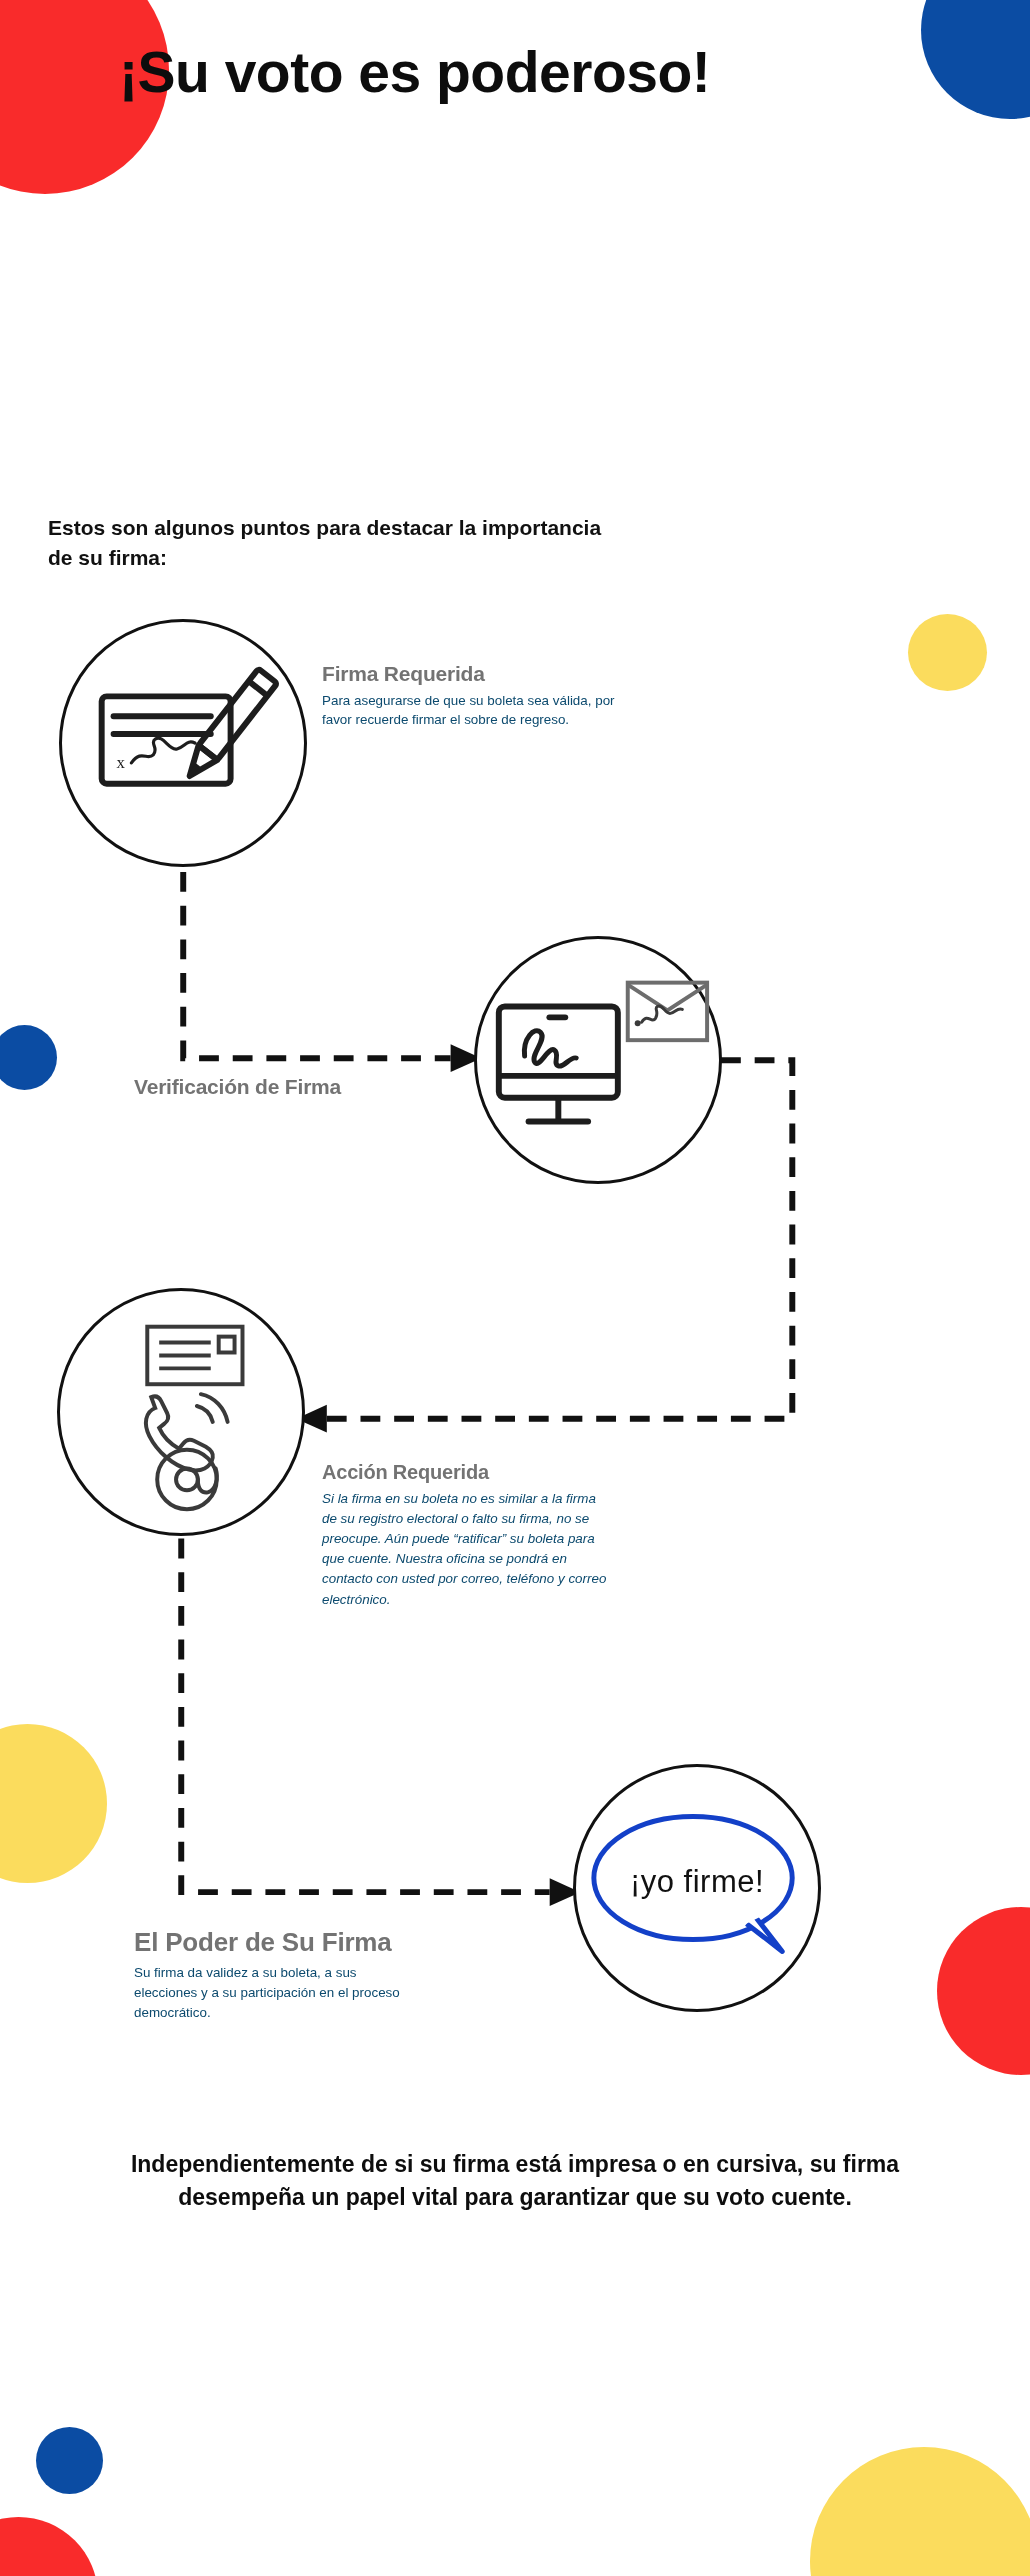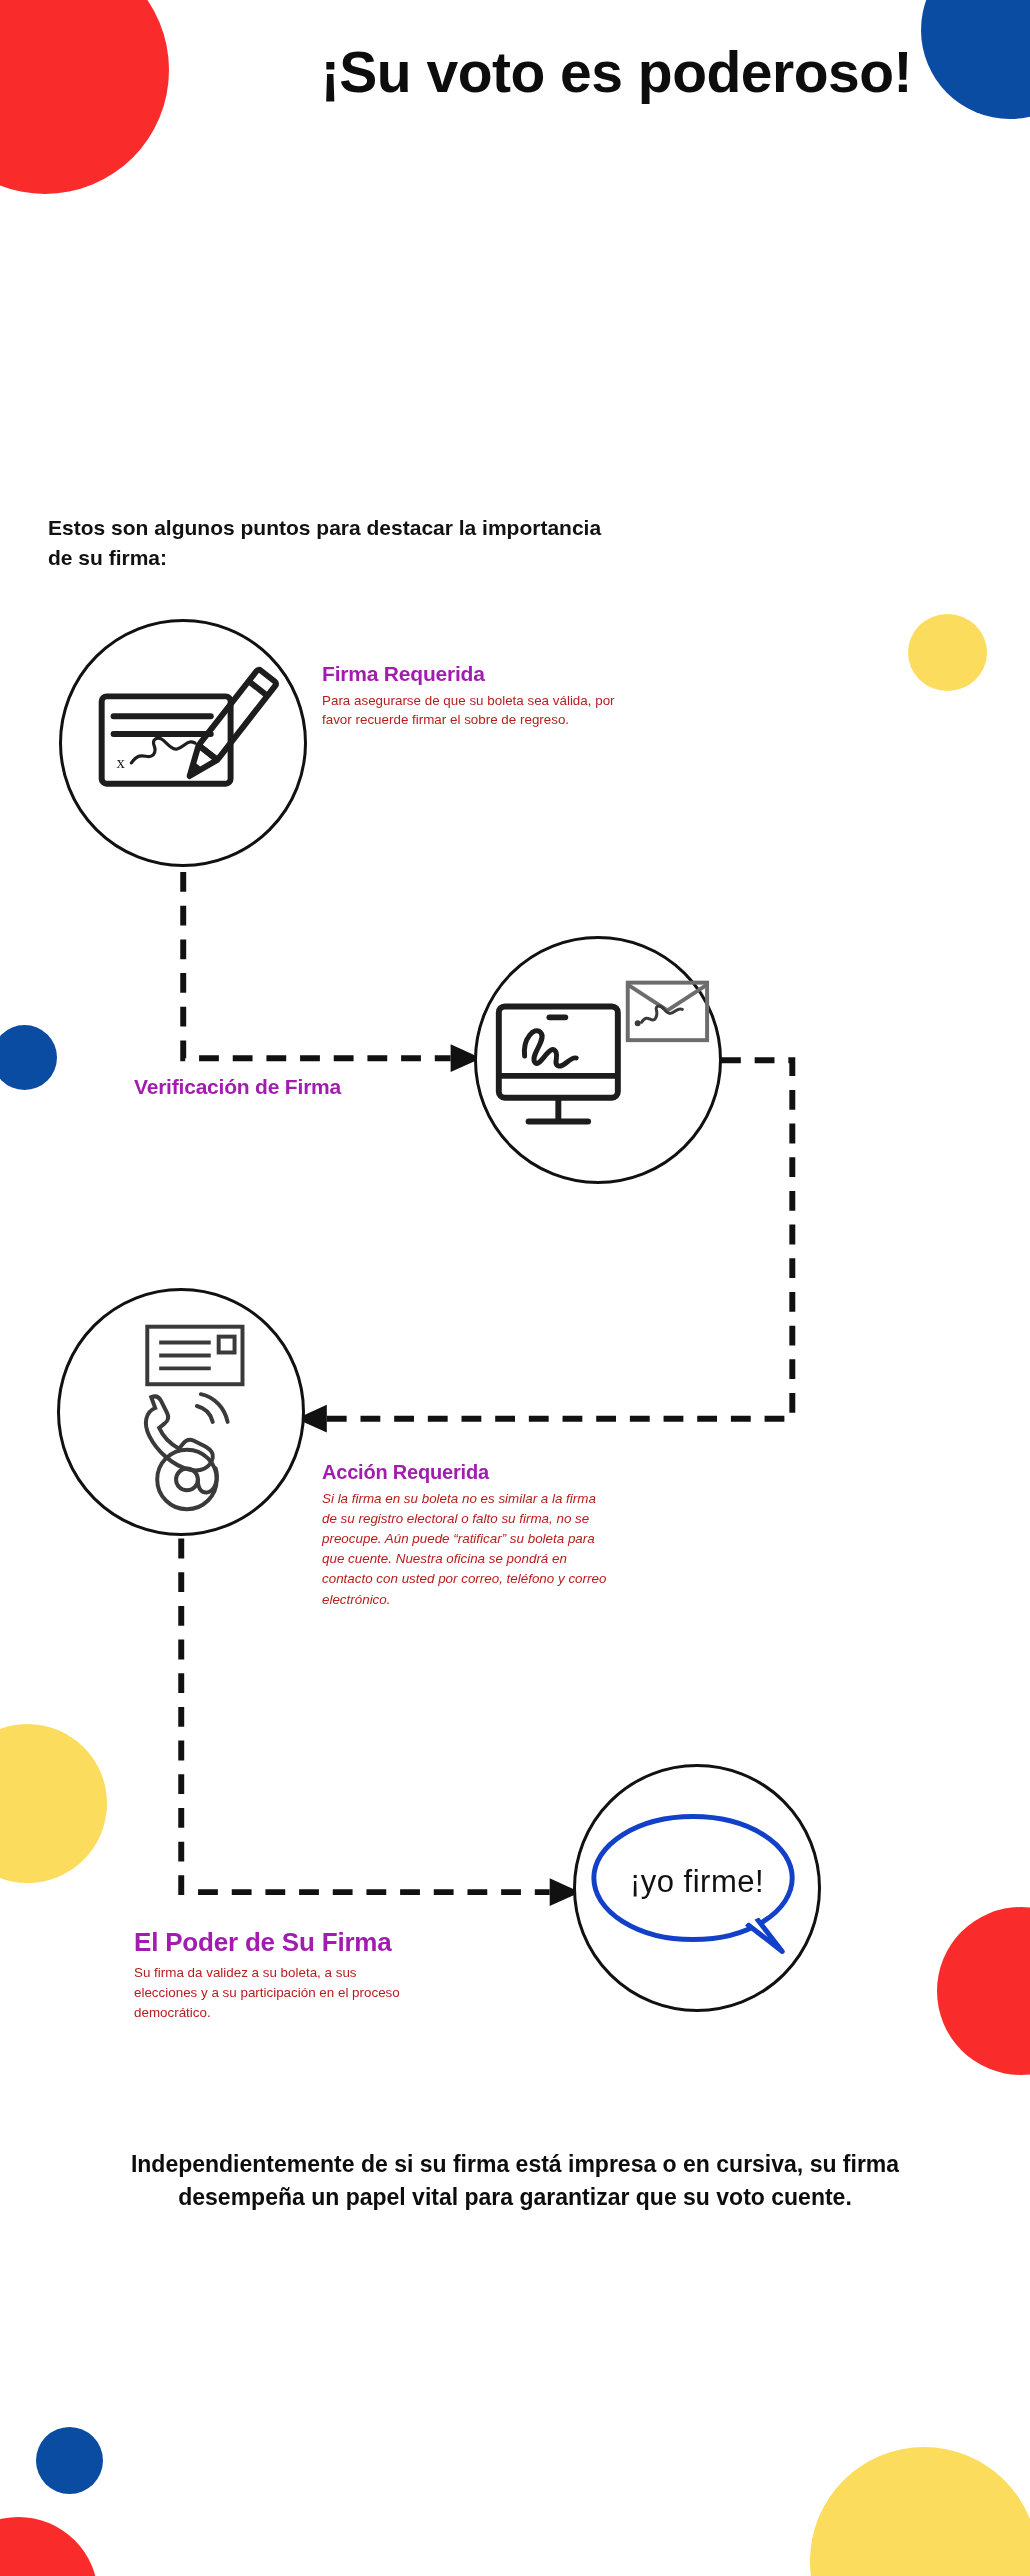--- a/index.html
+++ b/index.html
@@ -29,21 +29,21 @@
   .blob-l-yellow2 { left: -52px;  top: 1724px; width: 159px; height: 159px; background: #fbdc5d; }
   .blob-r-red2    { left: 937px;  top: 1907px; width: 168px; height: 168px; background: #f92b2b; }
   .blob-bl-blue   { left: 36px;   top: 2427px; width: 67px;  height: 67px;  background: #0b4ca3; }
   .blob-bl-red    { left: -61px;  top: 2517px; width: 159px; height: 159px; background: #f92b2b; }
   .blob-br-yellow { left: 810px;  top: 2447px; width: 228px; height: 228px; background: #fbdc5d; }
 
   
   #headline {
     position: absolute;
     left: 119px; top: 42px; width: 793px;
-    text-align: right;
+    text-align: left;
     font-size: 57px;
     line-height: 1.08;
     font-weight: 800;
     letter-spacing: -0.5px;
     color: #0d0d0d;
   }
 
   
   .intro {
     position: absolute;
@@ -70,26 +70,26 @@
   #circle-1 { left: 59px;  top: 619px;  width: 248px; height: 248px; }
   #circle-2 { left: 474px; top: 936px;  width: 248px; height: 248px; }
   #circle-3 { left: 57px;  top: 1288px; width: 248px; height: 248px; }
   #circle-4 { left: 573px; top: 1764px; width: 248px; height: 248px; }
 
   .circle svg { position: absolute; left: 0; top: 0; }
 
   
   .step { position: absolute; }
   .step-title {
-    color: #a21caf;
+    color: #737373;
     font-weight: 800;
     letter-spacing: -0.2px;
   }
   .step-body {
-    color: #b91c1c;
+    color: #0c4a6e;
     font-weight: 400;
   }
 
   #step-1 { left: 322px; top: 662px; width: 297px; }
   #step-1 .step-title { font-size: 21px; margin-bottom: 5px; }
   #step-1 .step-body  { font-size: 13.4px; line-height: 1.45; }
 
   #step-2 { left: 134px; top: 1075px; width: 248px; }
   #step-2 .step-title { font-size: 21px; margin-bottom: 5px; }
   #step-2 .step-body  { font-size: 13.4px; line-height: 1.5; }

